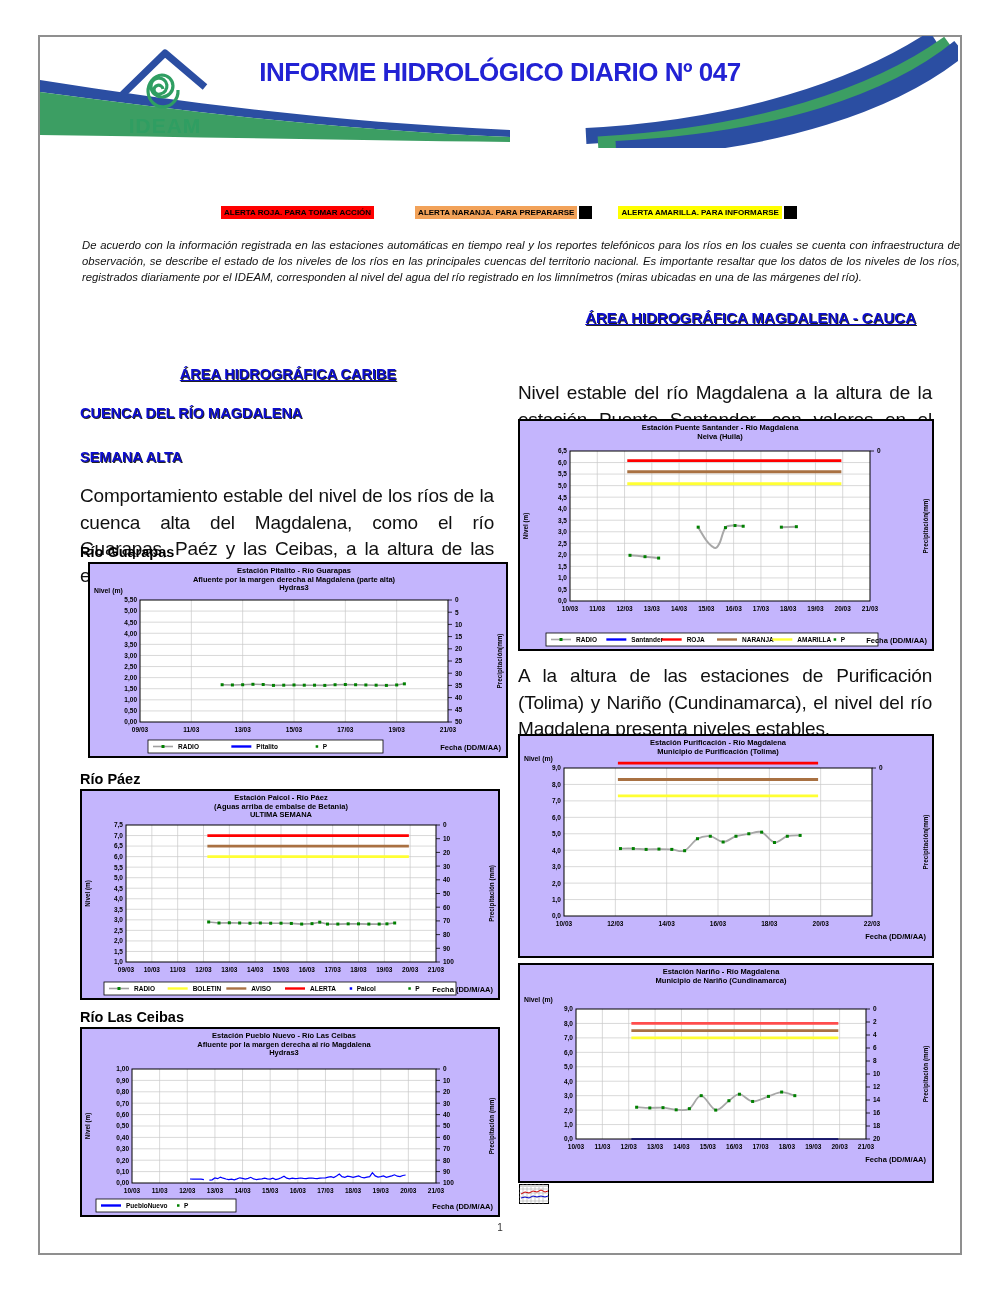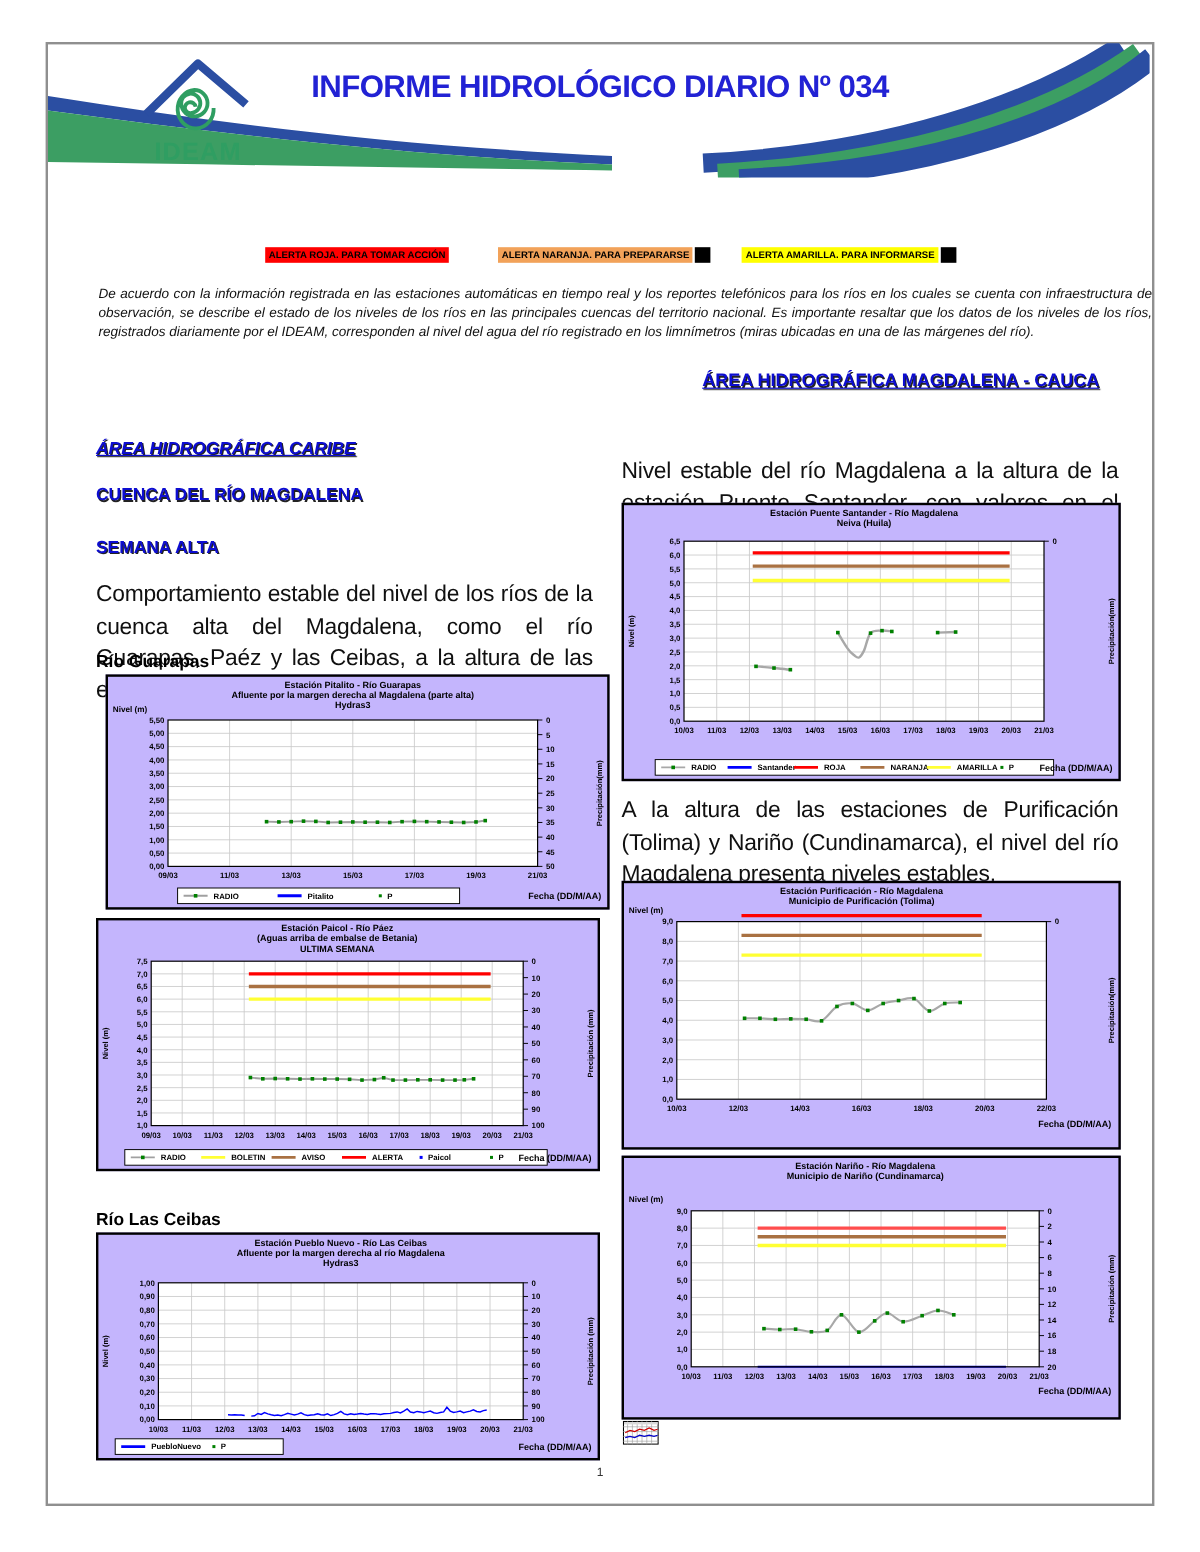--- a/index.html
+++ b/index.html
@@ -41,36 +41,36 @@
     <path d="M558,107 C718,98 836,58 908,6" stroke="#3c9e63" stroke-width="13" fill="none"></path>
     <path d="M576,114 C738,106 854,66 920,12" stroke="#2b4ea2" stroke-width="18" fill="none"></path>
   </svg>
 
   <svg class="abs" style="left:102px;top:40px;" width="132" height="100" viewBox="0 0 132 100">
     <path d="M20,55 L63,13 L103,47" stroke="#2b4ea2" stroke-width="7" fill="none" stroke-linejoin="round"></path>
     <path d="M76,50 A15,16 0 1,1 60,35 A11,11 0 1,1 49,47 A8,8 0 1,1 58,54 A4.5,4.5 0 1,1 61,49" stroke="#2f9e62" stroke-width="3.2" fill="none"></path>
     <text x="63" y="93" text-anchor="middle" font-size="21" font-weight="bold" fill="#2f9e62" letter-spacing="1">IDEAM</text>
   </svg>
 
-  <div class="abs page-title">INFORME HIDROLÓGICO DIARIO Nº 034</div>
+  <div class="abs page-title">INFORME HIDROLÓGICO DIARIO Nº 047</div>
 
 
   <div class="abs alert-row">
     <span class="alert-chip" style="margin-right: 41px; background: rgb(255, 0, 0);">ALERTA ROJA. PARA TOMAR ACCIÓN</span>
     <span class="alert-chip" style="background: rgb(242, 162, 89);">ALERTA NARANJA. PARA PREPARARSE</span>
     <span class="black-box" style="margin-right:26px;"></span>
     <span class="alert-chip" style="background: rgb(255, 255, 0);">ALERTA AMARILLA. PARA INFORMARSE</span>
     <span class="black-box"></span>
   </div>
 
   <div class="abs intro">De acuerdo con la información registrada en las estaciones automáticas en tiempo real y los reportes telefónicos para los ríos en los cuales se cuenta con infraestructura de observación, se describe el estado de los niveles de los ríos en las principales cuencas del territorio nacional. Es importante resaltar que los datos de los niveles de los ríos, registrados diariamente por el IDEAM, corresponden al nivel del agua del río registrado en los limnímetros (miras ubicadas en una de las márgenes del río).</div>
 
   <div class="abs h-blue h-underline" style="left:0;top:309px;width:916px;text-align:right;font-size:15px;">ÁREA HIDROGRÁFICA MAGDALENA - CAUCA</div>
 
-  <div class="abs h-blue h-underline" style="left:80px;top:366px;width:416px;text-align:left;font-style:italic;">ÁREA HIDROGRÁFICA CARIBE</div>
+  <div class="abs h-blue h-underline" style="left:80px;top:366px;width:416px;text-align:center;">ÁREA HIDROGRÁFICA CARIBE</div>
 
   <div class="abs h-blue" style="left:80px;top:405px;">CUENCA DEL RÍO MAGDALENA</div>
 
   <div class="abs h-blue" style="left:80px;top:449px;">SEMANA ALTA</div>
 
   <div class="abs body-par" style="left:80px;top:483px;width:414px;">Comportamiento estable del nivel de los ríos de la cuenca alta del Magdalena, como el río Guarapas, Paéz y las Ceibas, a la altura de las estaciones Pitalito, Paicol y Pueblo Nuevo.</div>
 
   <div class="abs chart-label" style="left:80px;top:544px;">Río Guarapas</div>
   <div class="chart" style="left:88px;top:562px;width:416px;height:192px;"><svg width="416" height="192" viewBox="0 0 416 192">
         <rect x="50" y="36" width="308" height="122" fill="#fff"></rect>
@@ -161,21 +161,21 @@
         <rect x="71.5" y="181" width="3" height="3" fill="#008000"></rect>
         <text x="88" y="184.9" font-size="6.5" font-weight="bold" text-anchor="start" fill="#000">RADIO</text>
         <line x1="141.33333333333331" x2="161.33333333333331" y1="182.5" y2="182.5" stroke="#0000ff" stroke-width="2.4"></line>
         <text x="166.33333333333331" y="184.9" font-size="6.5" font-weight="bold" text-anchor="start" fill="#000">Pitalito</text>
         <rect x="225.66666666666666" y="181.25" width="2.5" height="2.5" fill="#008000"></rect>
         <text x="232.66666666666666" y="184.9" font-size="6.5" font-weight="bold" text-anchor="start" fill="#000">P</text>
         <text x="411" y="185.5" font-size="7.5" font-weight="bold" text-anchor="end" fill="#000">Fecha (DD/M/AA)</text>
       </svg></div>
 
   <div class="abs chart-label" style="left:80px;top:771px;">Río Páez</div>
-  <div class="chart" style="left:80px;top:765px;width:416px;height:207px;"><svg width="416" height="207" viewBox="0 0 416 207">
+  <div class="chart" style="left:80px;top:789px;width:416px;height:207px;"><svg width="416" height="207" viewBox="0 0 416 207">
         <rect x="44" y="34" width="310" height="137" fill="#fff"></rect>
         <line x1="44" x2="354" y1="160.46153846153845" y2="160.46153846153845" stroke="#c9c9c9" stroke-width="0.7"></line>
         <line x1="44" x2="354" y1="149.9230769230769" y2="149.9230769230769" stroke="#c9c9c9" stroke-width="0.7"></line>
         <line x1="44" x2="354" y1="139.38461538461536" y2="139.38461538461536" stroke="#c9c9c9" stroke-width="0.7"></line>
         <line x1="44" x2="354" y1="128.84615384615384" y2="128.84615384615384" stroke="#c9c9c9" stroke-width="0.7"></line>
         <line x1="44" x2="354" y1="118.3076923076923" y2="118.3076923076923" stroke="#c9c9c9" stroke-width="0.7"></line>
         <line x1="44" x2="354" y1="107.76923076923076" y2="107.76923076923076" stroke="#c9c9c9" stroke-width="0.7"></line>
         <line x1="44" x2="354" y1="97.23076923076923" y2="97.23076923076923" stroke="#c9c9c9" stroke-width="0.7"></line>
         <line x1="44" x2="354" y1="86.69230769230768" y2="86.69230769230768" stroke="#c9c9c9" stroke-width="0.7"></line>
         <line x1="44" x2="354" y1="76.15384615384616" y2="76.15384615384616" stroke="#c9c9c9" stroke-width="0.7"></line>

